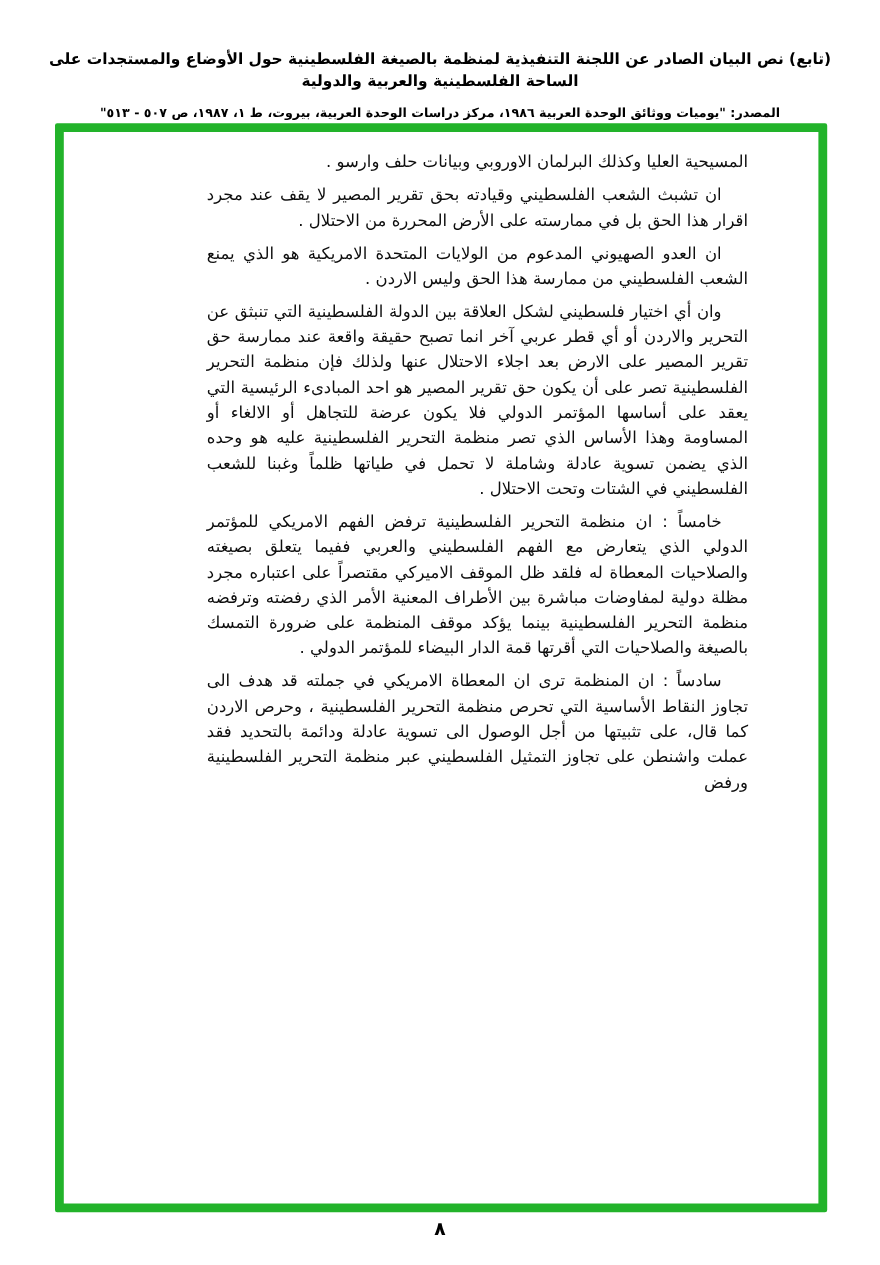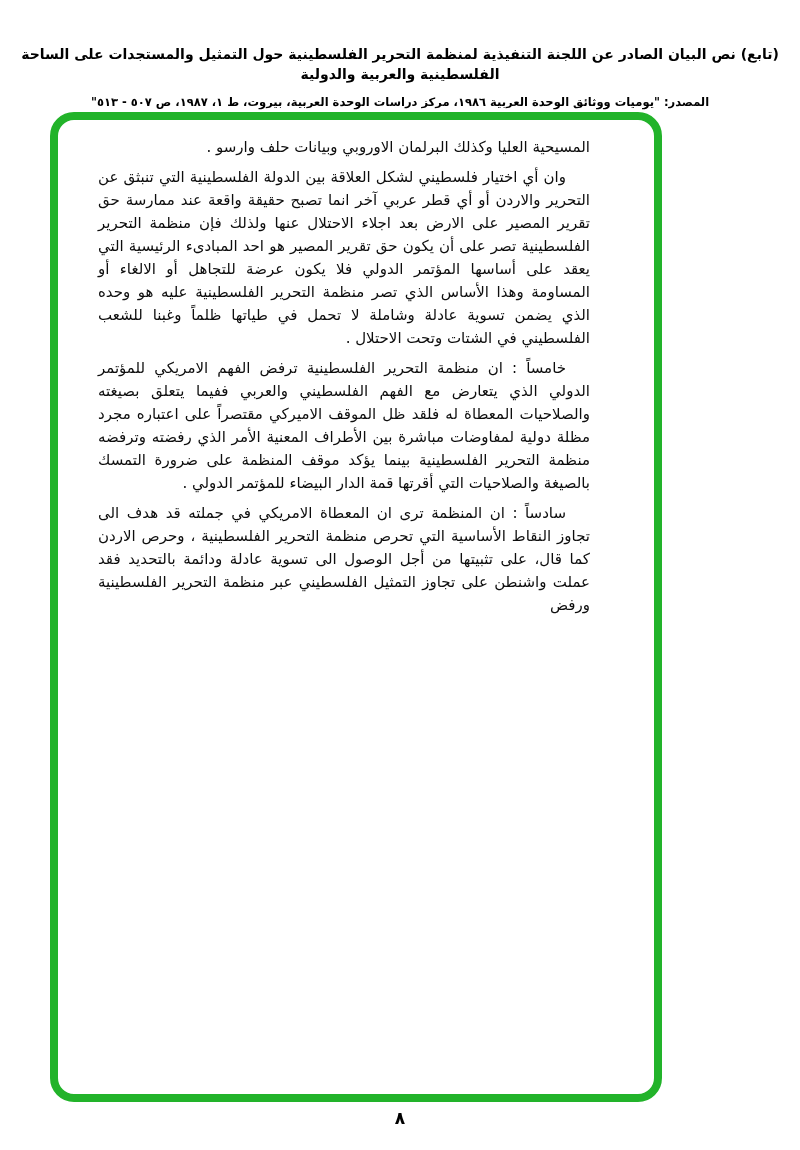--- a/index.html
+++ b/index.html
@@ -29,23 +29,23 @@
   }
   .doc-source {
     margin-top: 10px;
     font-size: 11.5px;
     font-weight: bold;
     color: #000000;
   }
   .highlight-box {
     position: absolute;
     left: 50px; top: 112px;
-    width: 612px; height: 990px;
+    width: 702px; height: 990px;
     border: 8px solid #0f766e;
-    border-radius: 24px;
+    border-radius: 2px;
     overflow: hidden;
   }
   .text-column {
     position: absolute;
     top: 16px; right: 64px;
     width: 492px;
     direction: rtl;
     text-align: justify;
     font-size: 15px;
     line-height: 23px;
@@ -62,27 +62,29 @@
     color: #000000;
     direction: rtl;
   }
 </style>
 </head>
 <body>
 
 <div class="page">
 
   <div class="doc-header">
-    <div class="doc-title">(تابع) نص البيان الصادر عن اللجنة التنفيذية لمنظمة التحرير الفلسطينية حول التمثيل والمستجدات على الساحة الفلسطينية والعربية والدولية</div>
+    <div class="doc-title">(تابع) نص البيان الصادر عن اللجنة التنفيذية لمنظمة بالصيغة الفلسطينية حول الأوضاع والمستجدات على الساحة الفلسطينية والعربية والدولية</div>
     <div class="doc-source">المصدر:  "يوميات ووثائق الوحدة العربية ١٩٨٦، مركز دراسات الوحدة العربية، بيروت، ط ١، ١٩٨٧، ص ٥٠٧ - ٥١٣"</div>
   </div>
 
   <div class="highlight-box" style="border-color: rgb(34, 179, 42);">
     <div class="text-column">
       <p class="para no-indent">المسيحية العليا وكذلك البرلمان الاوروبي وبيانات حلف وارسو .</p>
+      <p class="para">ان تشبث الشعب الفلسطيني وقيادته بحق تقرير المصير لا يقف عند مجرد اقرار هذا الحق بل في ممارسته على الأرض المحررة من الاحتلال .</p>
+      <p class="para">ان العدو الصهيوني المدعوم من الولايات المتحدة الامريكية هو الذي يمنع الشعب الفلسطيني من ممارسة هذا الحق وليس الاردن .</p>
       <p class="para">وان أي اختيار فلسطيني لشكل العلاقة بين الدولة الفلسطينية التي تنبثق عن التحرير والاردن أو أي قطر عربي آخر انما تصبح حقيقة واقعة عند ممارسة حق تقرير المصير على الارض بعد اجلاء الاحتلال عنها ولذلك فإن منظمة التحرير الفلسطينية تصر على أن يكون حق تقرير المصير هو احد المبادىء الرئيسية التي يعقد على أساسها المؤتمر الدولي فلا يكون عرضة للتجاهل أو الالغاء أو المساومة وهذا الأساس الذي تصر منظمة التحرير الفلسطينية عليه هو وحده الذي يضمن تسوية عادلة وشاملة لا تحمل في طياتها ظلماً وغبنا للشعب الفلسطيني في الشتات وتحت الاحتلال .</p>
       <p class="para">خامساً : ان منظمة التحرير الفلسطينية ترفض الفهم الامريكي للمؤتمر الدولي الذي يتعارض مع الفهم الفلسطيني والعربي ففيما يتعلق بصيغته والصلاحيات المعطاة له فلقد ظل الموقف الاميركي مقتصراً على اعتباره مجرد مظلة دولية لمفاوضات مباشرة بين الأطراف المعنية الأمر الذي رفضته وترفضه منظمة التحرير الفلسطينية بينما يؤكد موقف المنظمة على ضرورة التمسك بالصيغة والصلاحيات التي أقرتها قمة الدار البيضاء للمؤتمر الدولي .</p>
       <p class="para">سادساً : ان المنظمة ترى ان المعطاة الامريكي في جملته قد هدف الى تجاوز النقاط الأساسية التي تحرص منظمة التحرير الفلسطينية ، وحرص الاردن كما قال، على تثبيتها من أجل الوصول الى تسوية عادلة ودائمة بالتحديد فقد عملت واشنطن على تجاوز التمثيل الفلسطيني عبر منظمة التحرير الفلسطينية ورفض</p>
     </div>
   </div>
 
   <div class="page-number">٨</div>
 
 </div>
 

